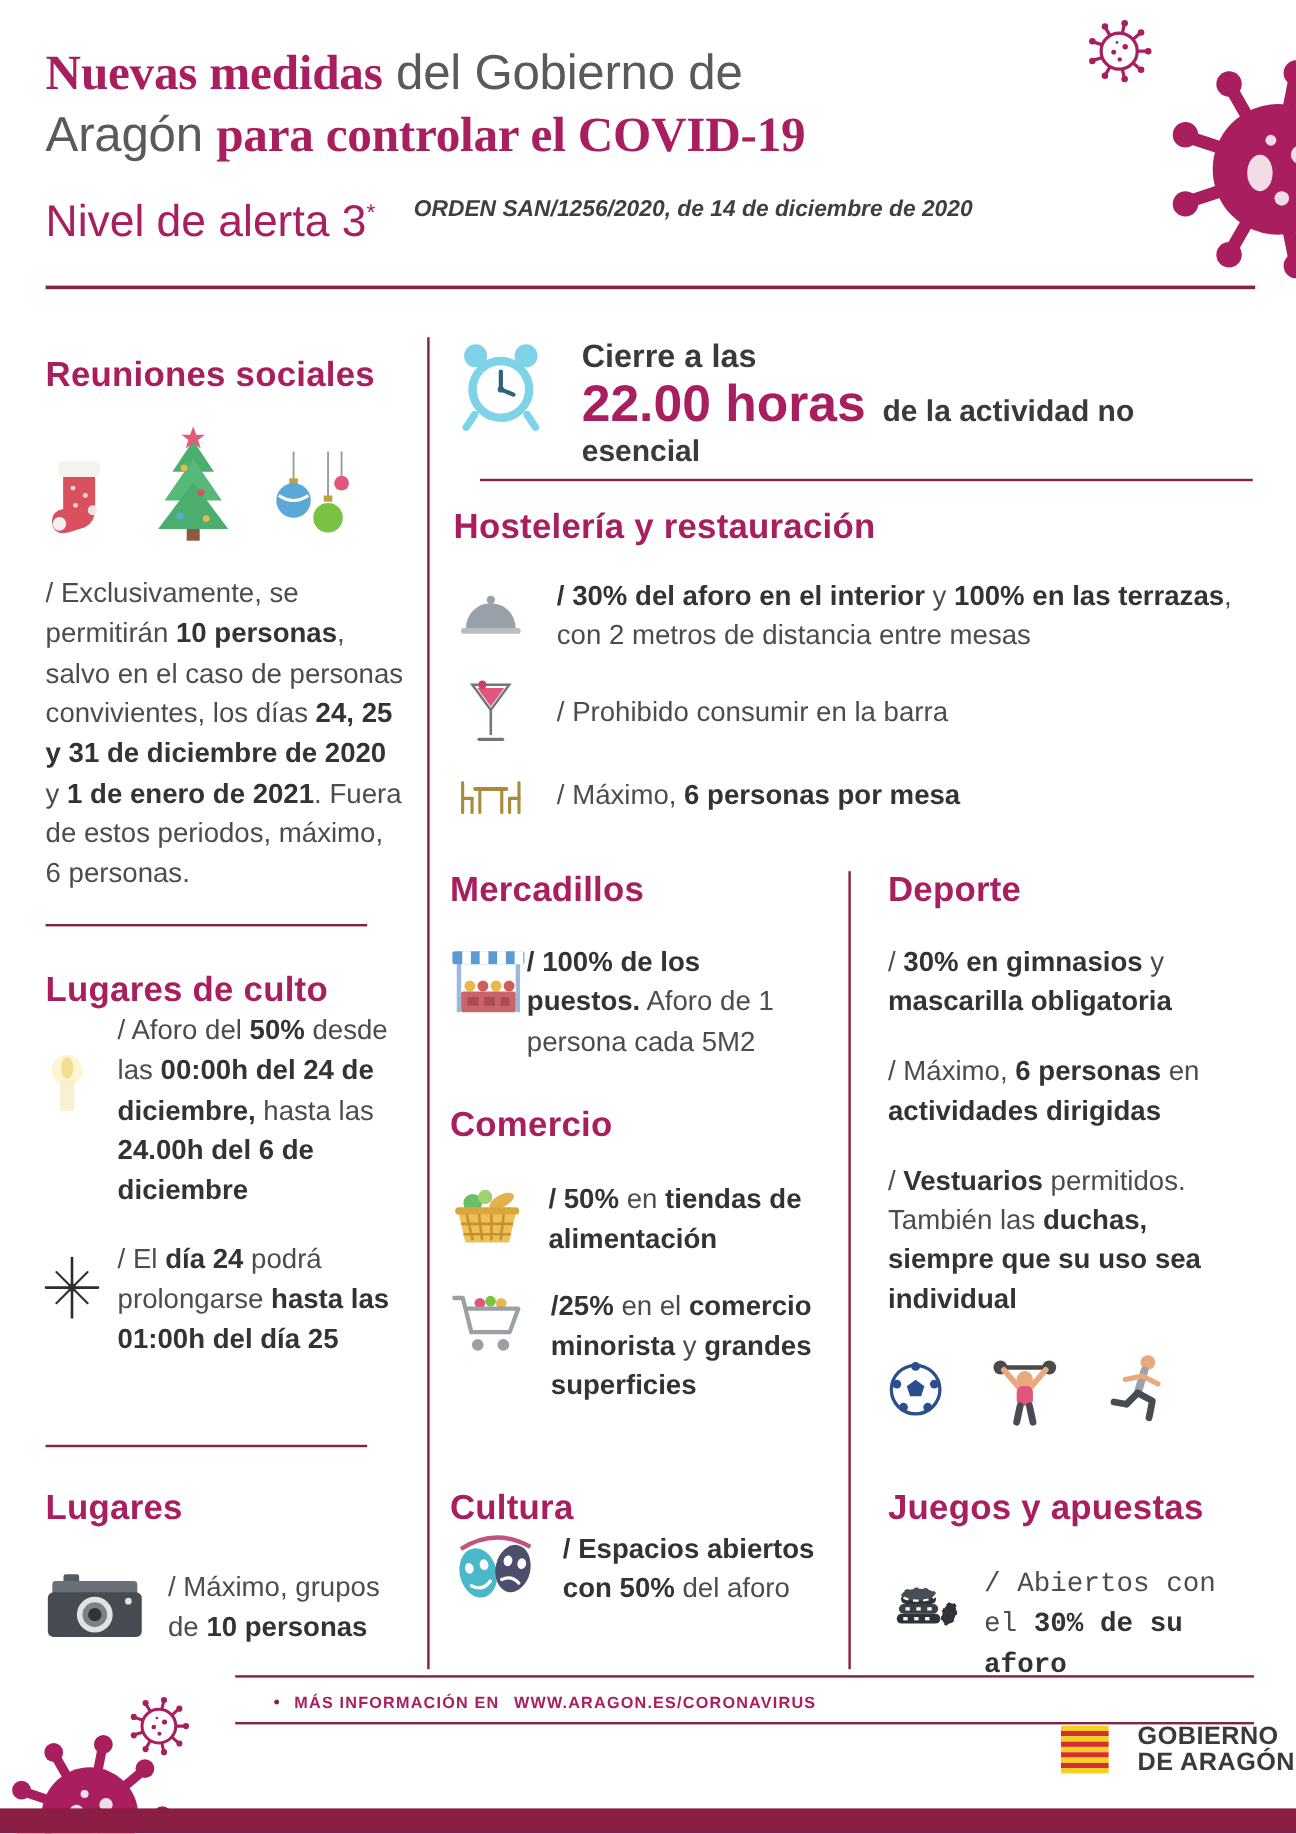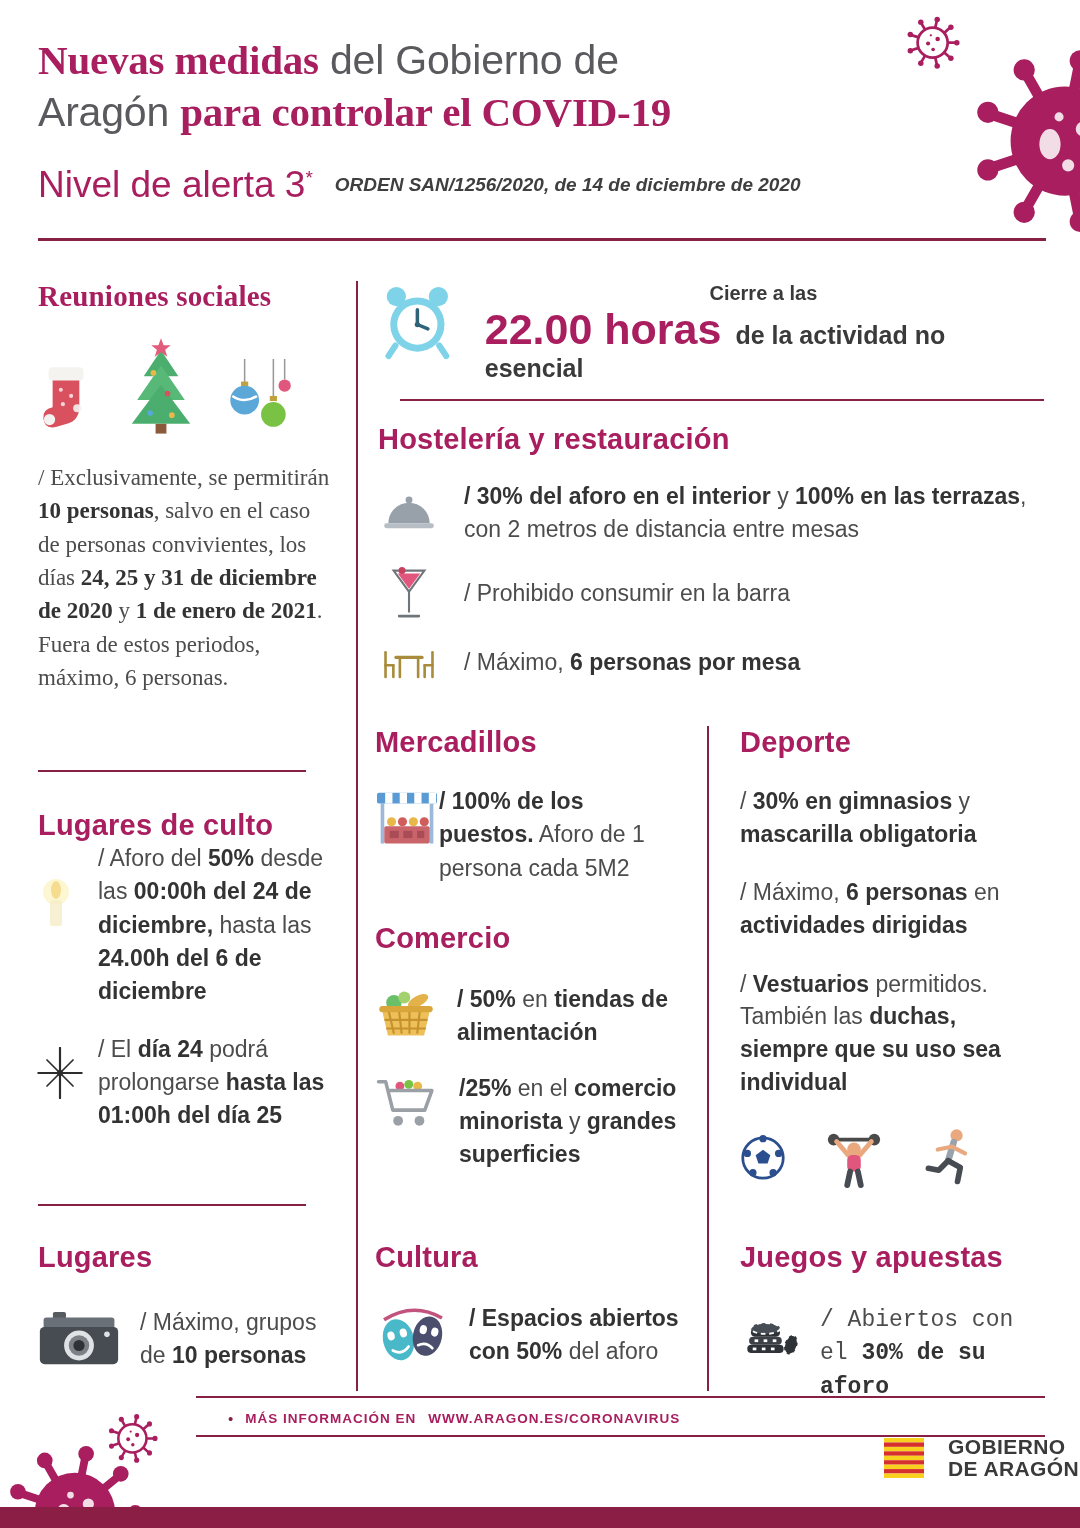--- a/index.html
+++ b/index.html
@@ -13,60 +13,60 @@
     font-family:"Liberation Sans",sans-serif;color:#4c4c4c;
   }
   .rule{position:absolute;background:var(--line);}
   .b{font-weight:700;color:#333333;}
   .accent{color:var(--accent) !important;font-family:Liberation Serif, serif;}
 
   
   #header-title{position:absolute;left:38px;top:34px;width:850px;font-size:41px;line-height:1.27;color:#5a5a5e;font-weight:400;letter-spacing:-0.2px;}
   #header-title .b{color:#5a5a5e;}
   #header-title .accent.b{color:var(--accent) !important;}
-  #alert-row{position:absolute;left:38px;top:164px;display:flex;align-items:center;gap:22px;}
+  #alert-row{position:absolute;left:38px;top:164px;display:flex;align-items:flex-start;gap:32px;}
   #nivel{font-size:37px;color:var(--accent);font-weight:400;}
   #nivel sup{font-size:19px;}
   #orden{font-size:19px;font-style:italic;color:#3f3f3f;font-weight:700;}
   #rule-header{left:38px;top:238px;width:1008px;height:3px;}
 
   
   .virus{position:absolute;color:var(--accent);z-index:1;}
   #v-outline-tr{left:898px;top:8px;width:62px;height:62px;}
   #v-solid-tr{left:950px;top:26px;width:206px;height:206px;}
   #v-outline-bl{left:100px;top:1406px;width:58px;height:58px;}
   #v-solid-bl{left:-10px;top:1428px;width:152px;height:152px;}
 
   
   .sec-title{font-size:29px;font-weight:700;color:var(--accent);letter-spacing:0.2px;}
   .body-text{font-size:23px;line-height:1.45;color:#4c4c4c;}
 
   
-  #sec-reuniones{position:absolute;left:38px;top:280px;width:298px;font-family:Liberation Serif, serif;}
+  #sec-reuniones{position:absolute;left:38px;top:297px;width:298px;}
   .xmas-icons{display:flex;align-items:flex-end;gap:26px;margin-top:22px;height:102px;}
   #reuniones-body{margin-top:24px;}
   #div-left-1{left:38px;top:770px;width:268px;height:2px;}
   #sec-culto{position:absolute;left:38px;top:809px;width:302px;}
   .culto-item{position:relative;padding-left:60px;}
   .culto-item.second{margin-top:24px;}
   .culto-item .side-ico{position:absolute;left:-4px;}
   #candle-ico{top:36px;}
   #star-ico{top:14px;}
   #div-left-2{left:38px;top:1204px;width:268px;height:2px;}
   #sec-turismo{position:absolute;left:38px;top:1241px;width:302px;}
   .turismo-row{display:flex;gap:20px;margin-top:32px;align-items:flex-start;}
   .turismo-row .ico{flex:none;margin-top:4px;}
 
   
   #vline-1{left:356px;top:281px;width:2px;height:1110px;}
   #vline-2{left:707px;top:726px;width:2px;height:665px;}
 
   
   #closing{position:absolute;left:378px;top:280px;width:664px;display:flex;gap:28px;align-items:flex-start;}
-  .closing-text .l1{font-size:20px;font-weight:700;color:#3a3a3a;margin-top:2px;text-align:center;}
+  .closing-text .l1{font-size:27px;font-weight:700;color:#3a3a3a;margin-top:2px;}
   .closing-text .l2{margin-top:0;}
   .closing-time{font-size:43px;font-weight:700;color:var(--accent);}
   .closing-rest{font-size:25px;font-weight:700;color:#3a3a3a;margin-left:14px;}
   #hline-right{left:400px;top:399px;width:644px;height:2px;}
 
   
   #sec-hosteleria{position:absolute;left:378px;top:423px;width:666px;}
   .h-item{display:flex;gap:24px;align-items:center;margin-top:18px;}
   .h-item.first{margin-top:24px;}
   .h-item .icon-box{width:62px;flex:none;display:flex;justify-content:center;}
@@ -81,21 +81,21 @@
   .c-row.second{margin-top:22px;}
   .c-row .ico{flex:none;margin-top:2px;}
 
   
   #sec-deporte{position:absolute;left:740px;top:726px;width:304px;}
   .d-item{margin-top:26px;font-size:23px;line-height:1.42;}
   .d-icons{display:flex;gap:38px;align-items:center;margin-top:28px;}
 
   
   #sec-cultura{position:absolute;left:375px;top:1241px;width:312px;}
-  .cu-row{display:flex;gap:18px;margin-top:28px;align-items:center;}
+  .cu-row{display:flex;gap:18px;align-items:flex-start;}
   .cu-row .ico{flex:none;margin-top:4px;}
   #sec-juegos{position:absolute;left:740px;top:1241px;width:304px;}
   .j-row{display:flex;gap:20px;margin-top:30px;align-items:flex-start;font-family:Liberation Mono, monospace;}
   .j-row .ico{flex:none;margin-top:2px;}
 
   
   #f-line1{left:196px;top:1396px;width:849px;height:2px;}
   #f-line2{left:196px;top:1435px;width:849px;height:2px;}
   #footer-info{position:absolute;left:228px;top:1402px;height:33px;display:flex;align-items:center;gap:12px;}
   .f-dot{color:var(--line);font-size:15px;}

